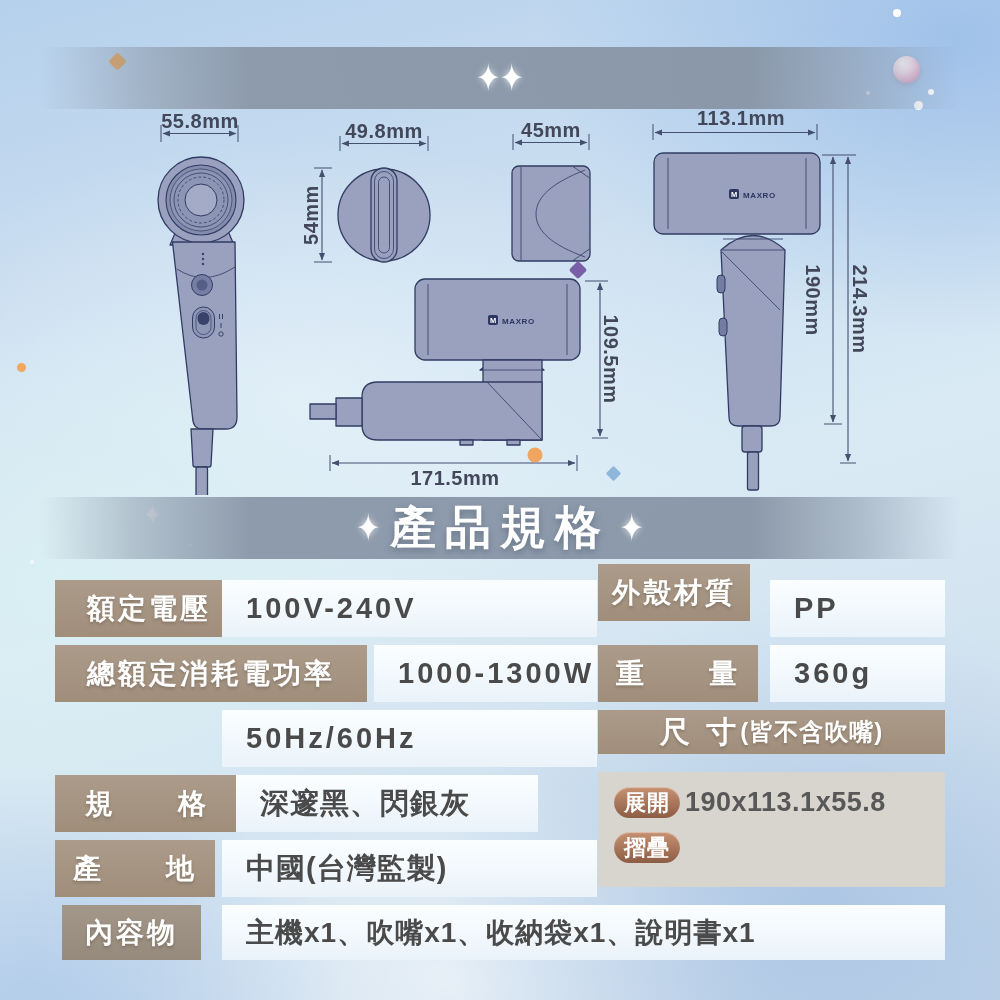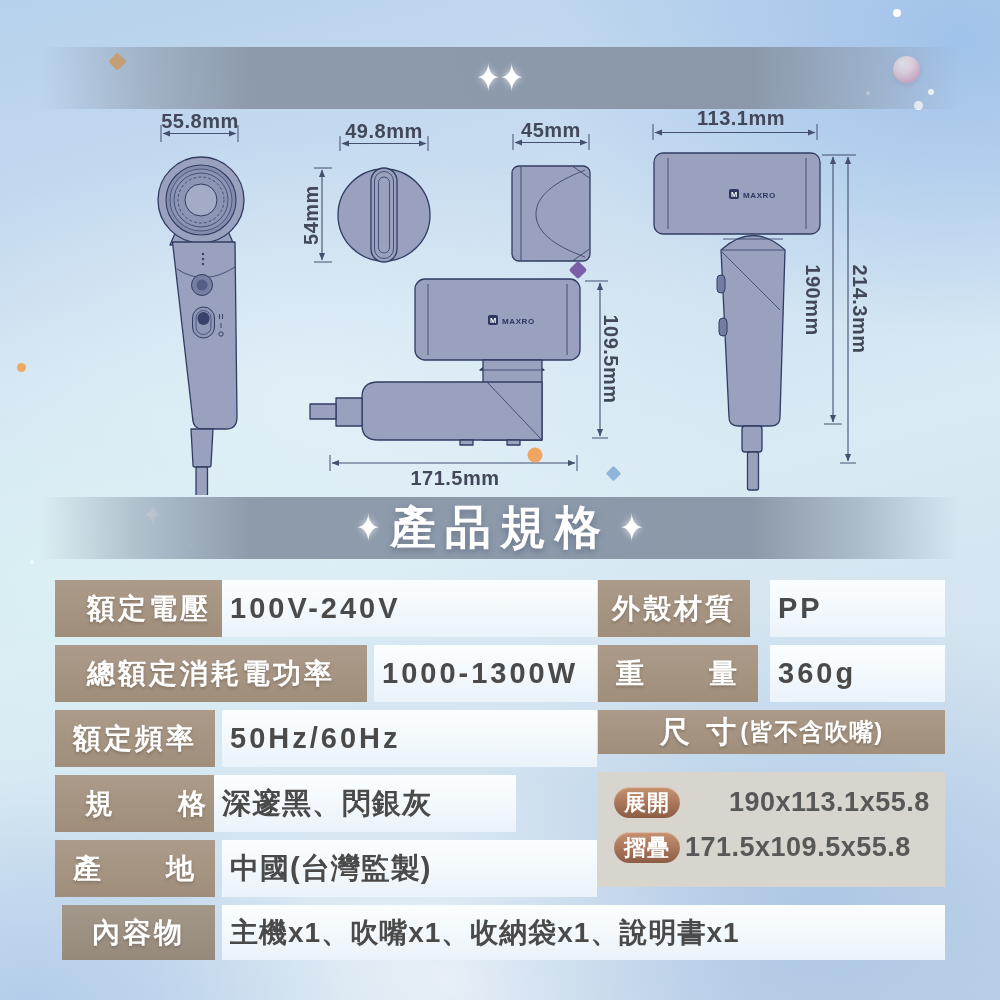--- a/index.html
+++ b/index.html
@@ -18,21 +18,21 @@
   .band .ttl{color:#fff;font-size:46px;font-weight:800;letter-spacing:9px;margin:0 22px;
     text-shadow:0 3px 6px rgba(80,95,115,.6);white-space:nowrap;}
   .band .sparkle{color:#fff;font-size:28px;transform:scaleY(1.35);
     text-shadow:0 0 6px rgba(255,255,255,.8);}
   
   .lbl{position:absolute;height:57px;display:flex;align-items:center;justify-content:center;
     background:linear-gradient(180deg,#ac9b8a,#a08e7b);color:#fff;font-weight:700;font-size:28px;
     letter-spacing:3px;text-shadow:0 2px 3px rgba(96,84,70,.45);white-space:nowrap;}
   .val{position:absolute;height:57px;display:flex;align-items:center;
     background:linear-gradient(180deg,#fbfeff,#eaf3fa);color:#4a4a4a;font-weight:700;font-size:29px;
-    padding-left:8px;box-sizing:border-box;letter-spacing:1px;white-space:nowrap;}
+    padding-left:24px;box-sizing:border-box;letter-spacing:1px;white-space:nowrap;}
   .val.num{letter-spacing:3px;}
   .sizehead{position:absolute;left:598px;top:710px;width:347px;height:44px;
     background:linear-gradient(180deg,#ac9b8a,#a08e7b);color:#fff;display:flex;align-items:center;justify-content:center;
     text-shadow:0 2px 3px rgba(96,84,70,.45);white-space:nowrap;}
   .sizehead .main{font-size:30px;font-weight:800;letter-spacing:4px;}
   .sizehead .note{font-size:24px;font-weight:700;letter-spacing:1px;}
   .sizebox{position:absolute;left:598px;top:772px;width:347px;height:115px;background:#d8d5cf;}
   .sizerow{position:absolute;left:16px;display:flex;align-items:center;}
   .pill{width:66px;height:31px;border-radius:17px;background:linear-gradient(180deg,#c79272,#8c5c44);
     color:#fff;font-size:22px;font-weight:700;display:flex;align-items:center;justify-content:center;
@@ -199,47 +199,45 @@
     <h1 class="ttl">產品規格</h1>
     <span class="sparkle" style="margin-left:-12px;">✦</span>
   </div>
 
   <div class="lbl" style="left:55px;top:580px;width:188px;">額定電壓</div>
   <div class="val num" style="left:222px;top:580px;width:375px;">100V-240V</div>
 
   <div class="lbl" style="left:55px;top:645px;width:312px;">總額定消耗電功率</div>
   <div class="val num" style="left:374px;top:645px;width:223px;">1000-1300W</div>
 
-  <div class="lbl" style="left:55px;top:710px;width:160px;">額定頻率</div>
   <div class="val num" style="left:222px;top:710px;width:375px;">50Hz/60Hz</div>
 
   <div class="lbl" style="left:55px;top:775px;width:184px;">規　　格</div>
-  <div class="val" style="left:214px;top:775px;width:302px;">深邃黑、閃銀灰</div>
+  <div class="val" style="left:236px;top:775px;width:302px;">深邃黑、閃銀灰</div>
 
   <div class="lbl" style="left:55px;top:840px;width:160px;">產　　地</div>
   <div class="val" style="left:222px;top:840px;width:375px;">中國(台灣監製)</div>
 
-  <div class="lbl" style="left:598px;top:580px;width:152px;font-family:Liberation Mono, monospace;">外殼材質</div>
+  <div class="lbl" style="left:598px;top:564px;width:152px;font-family:Liberation Mono, monospace;">外殼材質</div>
   <div class="val num" style="left:770px;top:580px;width:175px;">PP</div>
 
   <div class="lbl" style="left:598px;top:645px;width:160px;">重　　量</div>
   <div class="val num" style="left:770px;top:645px;width:175px;">360g</div>
 
   <div class="sizehead">
     <span class="main">尺 寸</span>
     <span class="note">(皆不含吹嘴)</span>
   </div>
 
   <div class="sizebox">
-    <div class="sizerow" style="top:15px;gap:44px;">
+    <div class="sizerow" style="top:15px;">
       <span class="pill">展開</span>
       <span class="sizeval">190x113.1x55.8</span>
     </div>
     <div class="sizerow" style="top:60px;">
       <span class="pill">摺疊</span>
-      <span class="sizeval">171.5x109.5x55.8</span>
     </div>
   </div>
 
-  <div class="lbl" style="left:62px;top:905px;width:153px;height:55px;background:linear-gradient(180deg,#a39789,#968a7d);">內容物</div>
+  <div class="lbl" style="left:62px;top:905px;width:139px;height:55px;background:linear-gradient(180deg,#a39789,#968a7d);">內容物</div>
   <div class="val" style="left:222px;top:905px;width:723px;height:55px;font-size:28px;">主機x1、吹嘴x1、收納袋x1、說明書x1</div>
 
 </div>
 
 </body></html>

